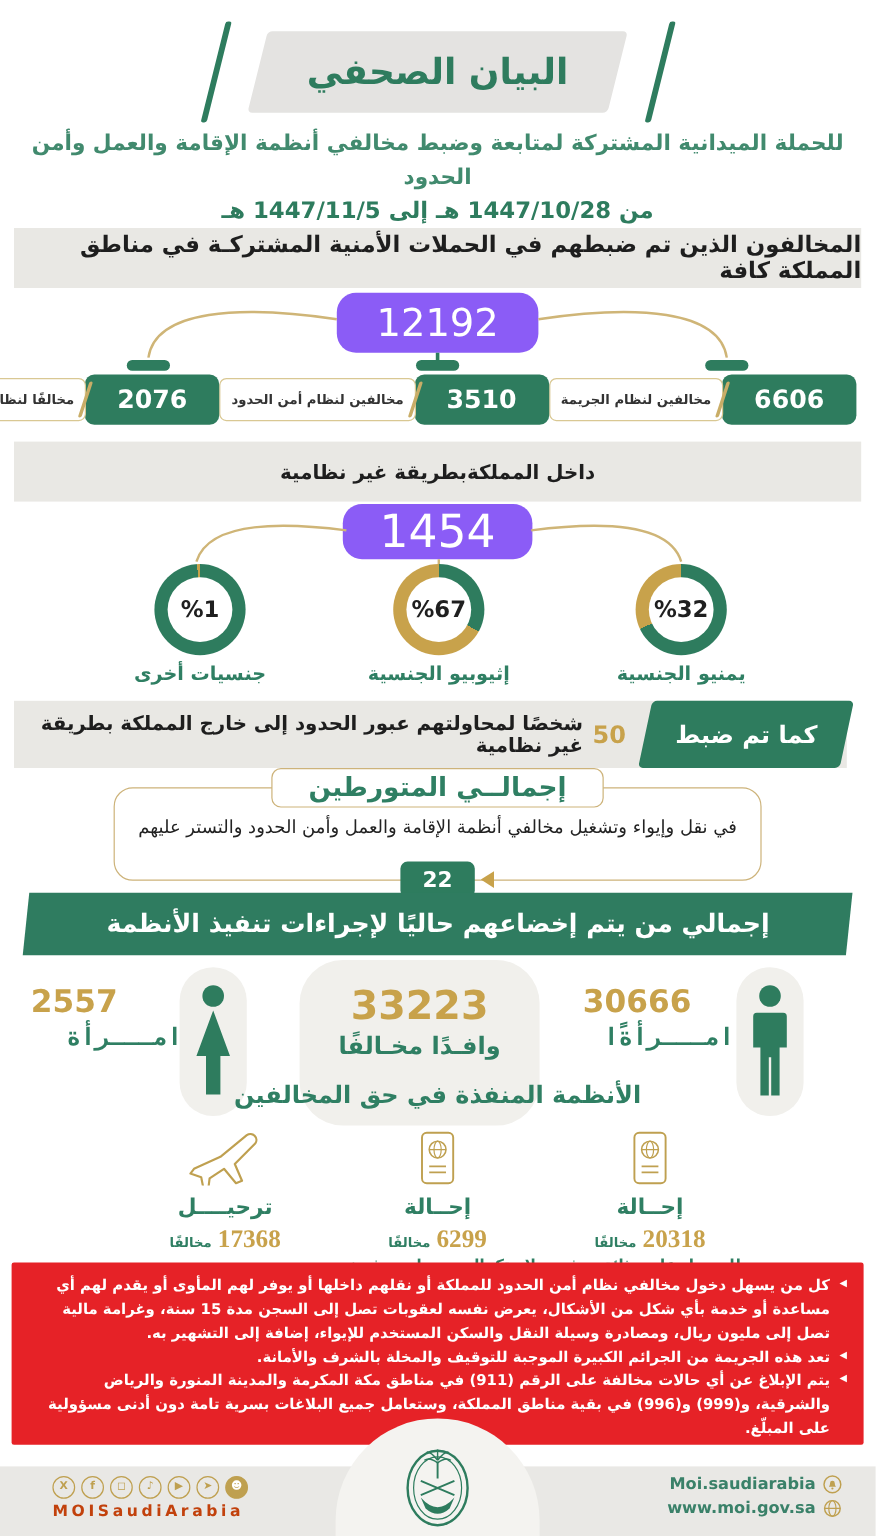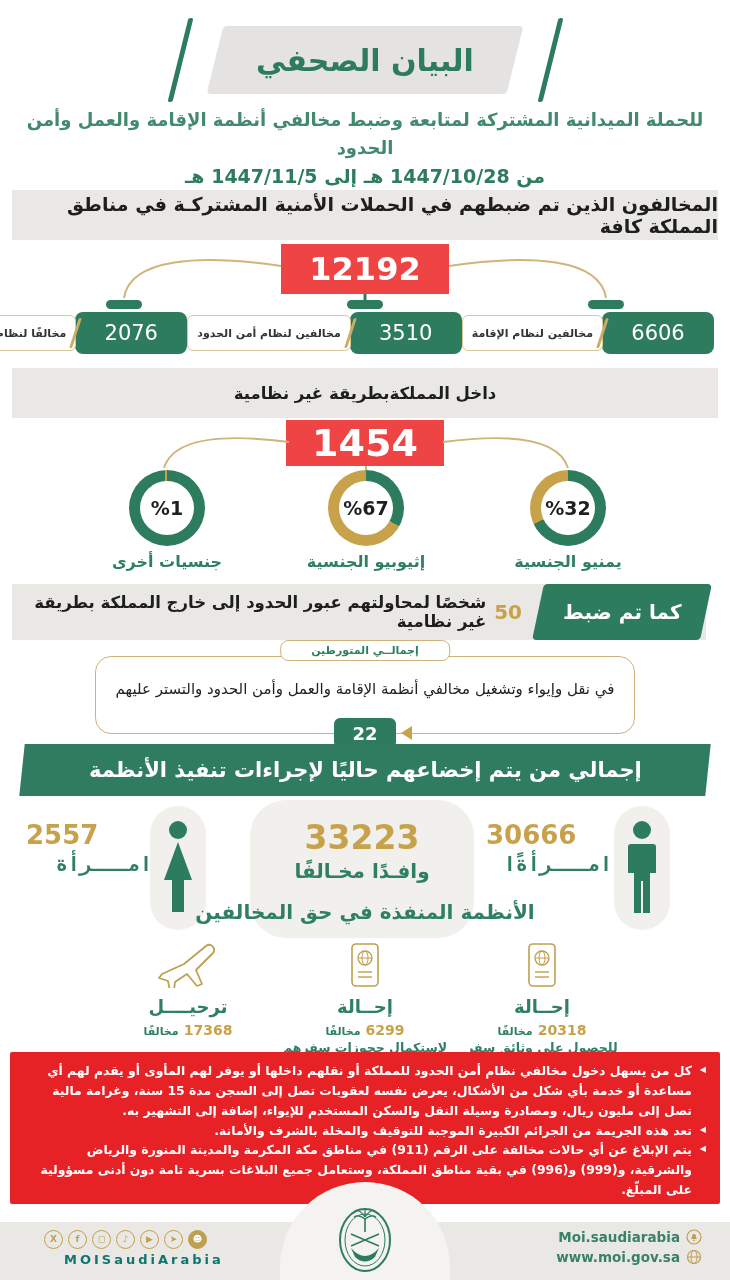--- a/index.html
+++ b/index.html
@@ -10,82 +10,82 @@
   .header-box .t{transform:skewX(14deg);color:#2e7c5e;font-size:30px;font-weight:800;}
   .hslash{top:18px;width:5px;height:84px;background:#2e7c5e;transform:skewX(-14deg);border-radius:2px;}
   .hslash.l{left:178px;} .hslash.r{left:548px;}
   .subtitle{top:106px;left:0;width:730px;text-align:center;color:#418a6e;font-size:18px;font-weight:700;line-height:1.55;}
   .subtitle .l2{color:#2e7c5e;font-size:19px;font-weight:800;direction:rtl;}
   
   .gbar{left:12px;right:12px;height:50px;background:#e9e8e4;display:flex;align-items:center;justify-content:center;color:#1e1e1e;}
   .bar1{top:190px;font-size:19px;font-weight:800;}
   .bar2{top:368px;font-size:16.5px;font-weight:600;}
   .bar2 b{font-weight:800;}
-  .bignum{left:50%;transform:translateX(-50%);background:#ef4444;border-radius:0;color:#fff;display:flex;align-items:center;justify-content:center;font-weight:700;direction:ltr;}
+  .bignum{left:50%;transform:translateX(-50%);background:#8b5cf6;border-radius:16px;color:#fff;display:flex;align-items:center;justify-content:center;font-weight:400;direction:ltr;}
   .bn1{top:244px;width:168px;height:50px;font-size:32px;}
   .bn2{top:420px;width:158px;height:46px;font-size:38px;}
   svg.conn{left:0;pointer-events:none;}
   
   .stats-row{top:310px;left:16px;right:16px;height:46px;display:flex;justify-content:space-between;align-items:center;}
   .sgroup{display:flex;align-items:center;}
-  .vbox{min-width:112px;height:42px;background:#2e7c5e;border-radius:8px;color:#fff;font-size:21px;font-weight:400;display:flex;align-items:center;justify-content:center;direction:ltr;}
+  .vbox{min-width:112px;height:42px;background:#2e7c5e;border-radius:8px;color:#fff;font-size:21px;font-weight:700;display:flex;align-items:center;justify-content:center;direction:ltr;}
   .gslash{width:3px;height:30px;background:#c9ad67;transform:skewX(-18deg);margin:0 -2px;z-index:2;border-radius:2px;}
   .lbox{height:34px;background:#fff;border:1px solid #d9c893;border-radius:6px;display:flex;align-items:center;padding:0 9px;font-size:11px;font-weight:600;color:#333;white-space:nowrap;}
   
   .donut{top:470px;width:76px;height:76px;border-radius:50%;display:flex;align-items:center;justify-content:center;}
   .donut .hole{width:54px;height:54px;border-radius:50%;background:#fff;display:flex;align-items:center;justify-content:center;font-size:19px;font-weight:800;color:#1f1f1f;direction:ltr;}
   .dlabel{top:552px;width:180px;text-align:center;color:#2f7f63;font-size:16px;font-weight:800;}
   
   .bar3{top:584px;left:12px;right:24px;height:56px;background:#e9e8e4;display:flex;align-items:center;}
   .badge{width:168px;height:56px;background:#2e7c5e;transform:skewX(-12deg);border-radius:4px;display:flex;align-items:center;justify-content:center;margin-left:16px;flex:none;}
   .badge .t{transform:skewX(12deg);color:#fff;font-size:20px;font-weight:800;white-space:nowrap;}
   .bar3 .txt{font-size:16.5px;font-weight:600;color:#1e1e1e;}
   .bar3 .num50{color:#c8a24b;font-size:20px;font-weight:800;margin-left:8px;}
   .bar3 b{font-weight:800;text-align:right;}
   
   .involved{top:656px;left:95px;right:95px;height:76px;border:1.5px solid #cdb37a;border-radius:16px;}
-  .inv-pill{position:absolute;top:-17px;left:50%;transform:translateX(-50%);background:#fff;border:1.5px solid #cdb37a;border-radius:8px;padding:3px 30px;color:#2f7f63;font-size:11px;font-weight:800;white-space:nowrap;}
+  .inv-pill{position:absolute;top:-17px;left:50%;transform:translateX(-50%);background:#fff;border:1.5px solid #cdb37a;border-radius:8px;padding:3px 30px;color:#2f7f63;font-size:22px;font-weight:800;white-space:nowrap;}
   .inv-body{padding-top:23px;text-align:center;font-size:15px;font-weight:400;color:#222;}
   .inv-count{position:absolute;bottom:-15px;left:50%;transform:translateX(-50%);width:62px;height:30px;background:#2e7c5e;border-radius:6px;color:#fff;font-size:18px;font-weight:800;display:flex;align-items:center;justify-content:center;direction:ltr;}
   .inv-arrow{position:absolute;bottom:-7px;left:calc(50% + 36px);width:0;height:0;border-top:7px solid transparent;border-bottom:7px solid transparent;border-right:11px solid #c8a24b;}
   
   .banner{top:744px;left:22px;right:22px;height:52px;background:#2f7c60;transform:skewX(-6deg);display:flex;align-items:center;justify-content:center;}
   .banner .t{transform:skewX(6deg);color:#fff;font-size:21px;font-weight:800;}
   
-  .blob{top:800px;left:250px;width:224px;height:138px;background:#f1f0ec;border-radius:36px;text-align:center;}
+  .blob{top:800px;left:250px;width:200px;height:138px;background:#f1f0ec;border-radius:36px;text-align:center;}
   .blob .v{margin-top:18px;font-size:33px;font-weight:800;color:#c8a24b;direction:ltr;}
   .blob .l{margin-top:2px;font-size:20px;font-weight:800;color:#2f7f63;}
   .ppill{top:806px;width:56px;height:124px;background:#f1f0ec;border-radius:28px;display:flex;align-items:center;justify-content:center;}
   .ppill.man{left:614px;} .ppill.woman{left:150px;}
   .pstat{top:820px;width:126px;}
   .pstat .v{font-size:26px;font-weight:800;color:#c8a24b;direction:ltr;}
   .pstat .l{font-size:20px;font-weight:800;color:#2f7f63;margin-top:2px;font-family:Liberation Mono, monospace;}
   .pstat.man{left:486px;} .pstat.woman{left:26px;}
   
   .exec-title{top:900px;left:0;width:730px;text-align:center;color:#2f7f63;font-size:20px;font-weight:800;}
   .exec-col{top:936px;width:190px;text-align:center;}
   .exec-col.c1{left:447px;} .exec-col.c2{left:270px;} .exec-col.c3{left:93px;}
   .exec-icon{height:52px;display:flex;align-items:flex-end;justify-content:center;}
   .exec-name{margin-top:8px;color:#2f7f63;font-size:18px;font-weight:800;}
   .exec-val{margin-top:3px;direction:rtl;}
-  .exec-val .v{color:#c8a24b;font-size:14px;font-weight:800;direction:ltr;display:inline-block;}
+  .exec-val .v{color:#c8a24b;font-size:21px;font-weight:800;direction:ltr;display:inline-block;font-family:Liberation Serif, serif;}
   .exec-val .u{color:#2f7f63;font-size:11px;font-weight:700;}
   .exec-desc{margin-top:1px;color:#2f7f63;font-size:12.5px;font-weight:600;line-height:1.35;}
   
   .redbox{top:1052px;left:10px;right:10px;height:152px;background:#e62227;border-radius:2px;padding:9px 14px;box-sizing:border-box;}
   .redbox ul{margin:0;padding:0;list-style:none;}
   .redbox li{position:relative;padding-right:14px;color:#fff;font-size:12.4px;font-weight:700;line-height:1.6;text-align:right;}
   .redbox li::before{content:"◀";position:absolute;right:0;top:3px;font-size:8px;color:#fff;}
   
   .fband{top:1222px;left:0;width:730px;height:58px;background:#e9e8e5;}
   .arch{top:1182px;left:280px;width:170px;height:100px;background:#f4f3f0;border-radius:85px 85px 0 0;}
   .social{top:1230px;left:44px;display:flex;gap:5px;direction:ltr;}
   .sicon{width:17px;height:17px;border:1.2px solid #bfa050;border-radius:50%;color:#bfa050;font-size:9px;font-weight:700;display:flex;align-items:center;justify-content:center;line-height:1;cursor:pointer;}
   .sicon.fill{background:#bfa050;color:#fff;}
-  .handle{top:1252px;left:44px;color:#0f766e;font-size:13px;font-weight:600;letter-spacing:3px;direction:ltr;cursor:pointer;margin-left:20px;}
+  .handle{top:1252px;left:44px;color:#c2410c;font-size:13px;font-weight:600;letter-spacing:3px;direction:ltr;cursor:pointer;}
   .flinks{top:1229px;right:28px;text-align:right;direction:ltr;}
   .flink{display:flex;align-items:flex-end;justify-content:flex-end;gap:6px;color:#3a8169;font-size:13.5px;font-weight:700;margin-bottom:4px;cursor:pointer;}
   .emblem{top:1206px;left:337px;}
 </style>
 </head>
 <body>
 
 <div class="canvas">
 
   <div class="abs hslash l"></div>
@@ -105,21 +105,21 @@
     <path d="M281,16 C200,4 130,8 124,48" fill="none" stroke="#cfb577" stroke-width="2"></path>
     <path d="M365,44 V50" fill="none" stroke="#2e7c5e" stroke-width="3"></path>
     <rect x="588" y="50" width="36" height="9" rx="4.5" fill="#2e7c5e"></rect>
     <rect x="347" y="50" width="36" height="9" rx="4.5" fill="#2e7c5e"></rect>
     <rect x="106" y="50" width="36" height="9" rx="4.5" fill="#2e7c5e"></rect>
   </svg>
   <div class="abs stats-row">
     <div class="sgroup">
       <div class="vbox">6606</div>
       <div class="gslash"></div>
-      <div class="lbox">مخالفين لنظام الإقامة</div>
+      <div class="lbox">مخالفين لنظام الجريمة</div>
     </div>
     <div class="sgroup">
       <div class="vbox">3510</div>
       <div class="gslash"></div>
       <div class="lbox">مخالفين لنظام أمن الحدود</div>
     </div>
     <div class="sgroup">
       <div class="vbox">2076</div>
       <div class="gslash"></div>
       <div class="lbox">مخالفًا لنظام العمل</div>

